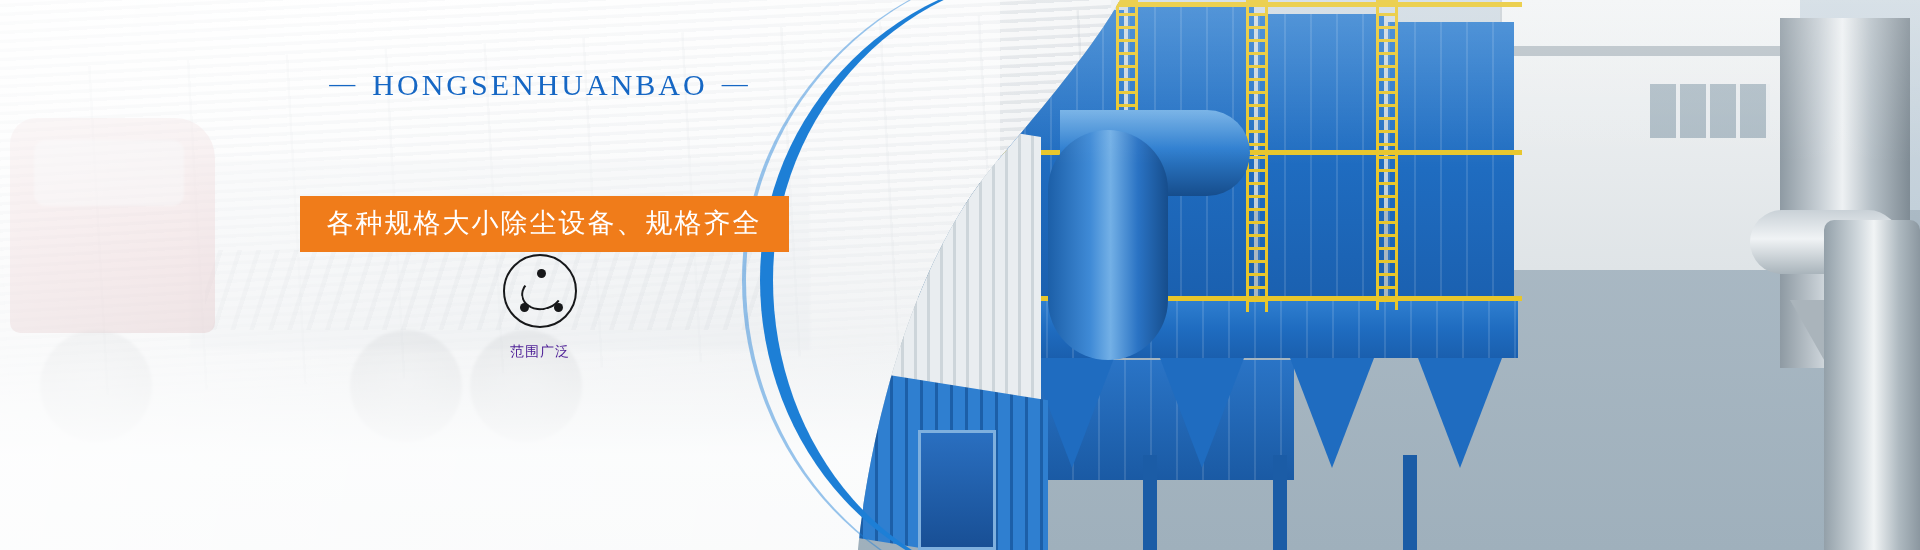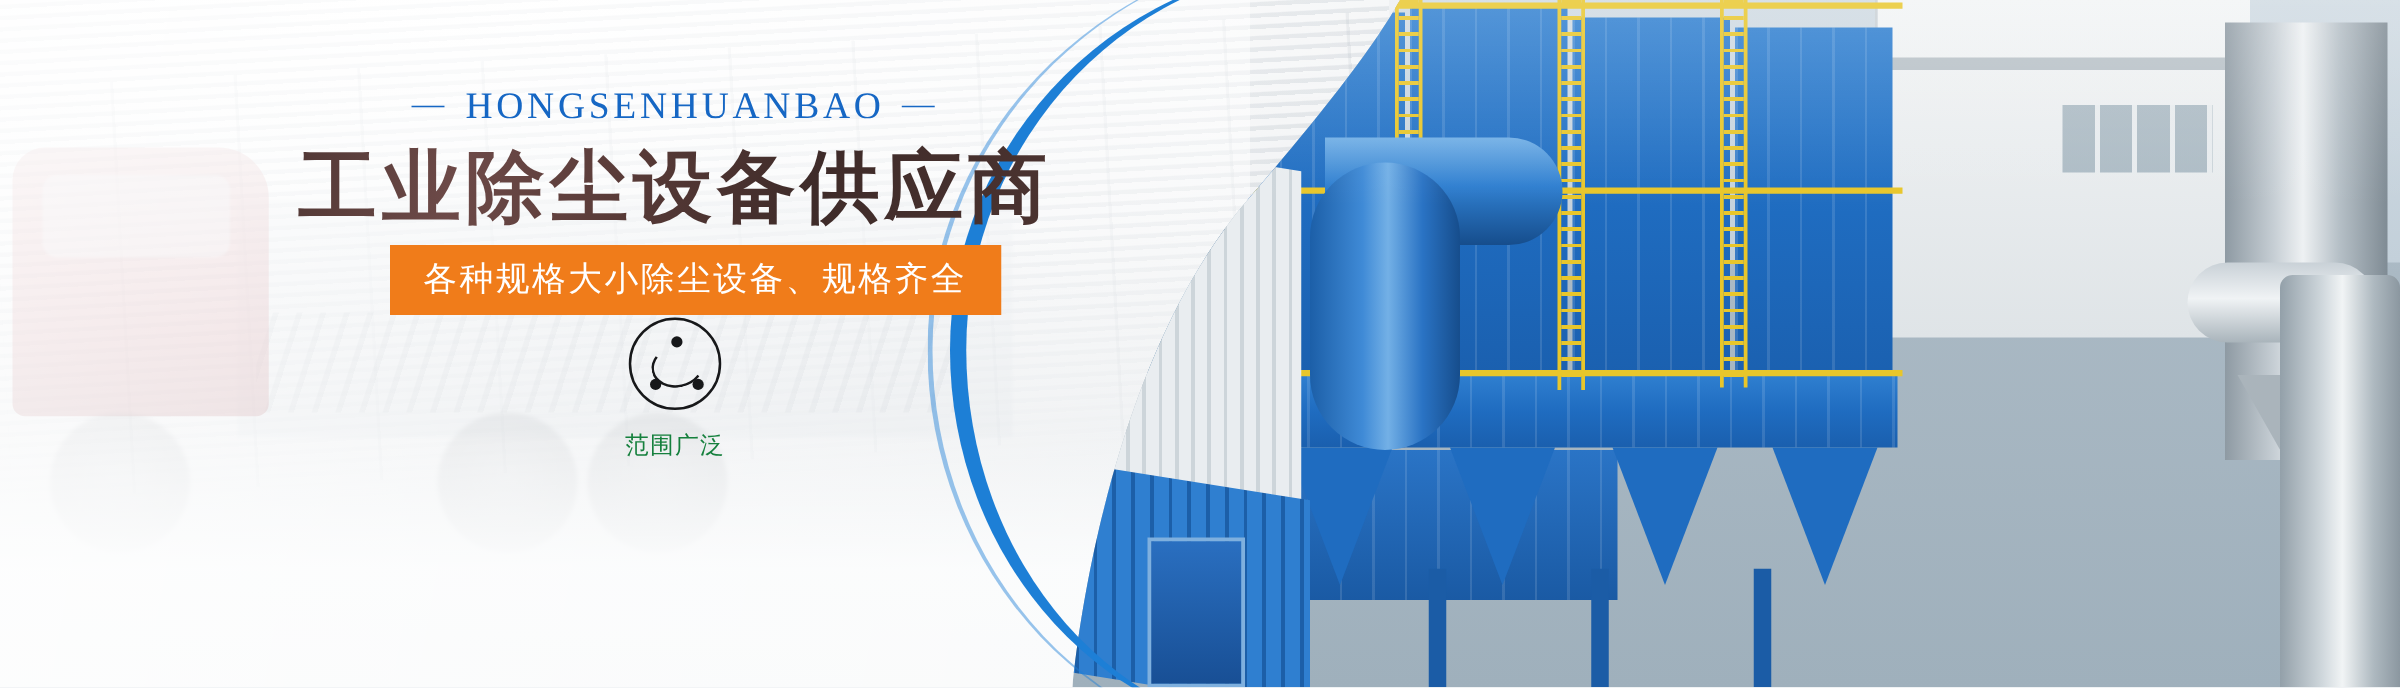--- a/index.html
+++ b/index.html
@@ -256,21 +256,21 @@
     white-space: nowrap;
     background: linear-gradient(105deg, #3a2a28 0%, #4a3330 18%, #6d4a48 34%, #593b38 46%, #3e2b29 60%, #4b3330 78%, #352523 100%);
     -webkit-background-clip: text;
     background-clip: text;
     color: transparent;
     -webkit-text-fill-color: transparent;
   }
 
   .tagline-wrap {
     position: absolute;
-    left: 16px; top: 196px; width: 1080px;
+    left: 4px; top: 196px; width: 1080px;
     text-align: center;
   }
   .tagline {
     display: inline-block;
     background: #f07c1a;
     color: #ffffff;
     font-size: 27px;
     letter-spacing: 2px;
     padding: 9px 27px 11px 27px;
     white-space: nowrap;
@@ -285,22 +285,22 @@
   }
   .feature { width: 88px; text-align: center; }
   .circle {
     width: 74px; height: 74px; margin: 0 auto;
     border: 2.5px solid #17181a;
     border-radius: 50%;
     position: relative;
   }
   .feature-label {
     margin-top: 15px;
-    font-size: 19px;
-    color: #15803d;
+    font-size: 14px;
+    color: #4c1d95;
     letter-spacing: 1px;
     white-space: nowrap;
   }
 
   
   .ic-range .dot { position:absolute; width:9px; height:9px; border-radius:50%; background:#17181a; }
   .ic-range .d-top  { left: 32px; top: 13px; }
   .ic-range .d-bl   { left: 15px; top: 47px; }
   .ic-range .d-br   { left: 49px; top: 47px; }
   .ic-range .arcline{ position:absolute; left: 16px; top: 20px; width: 42px; height: 34px;
@@ -402,21 +402,20 @@
 
   <div class="arc"></div>
   <div class="arc2"></div>
 
   <div class="content">
 
     <div class="eyebrow">
       <span class="dash">—</span><span>HONGSENHUANBAO</span><span class="dash">—</span>
     </div>
 
-    <div class="headline">工业除尘设备供应商</div>
 
     <div class="tagline-wrap">
       <span class="tagline">各种规格大小除尘设备、规格齐全</span>
     </div>
 
     <div class="features">
 
       <div class="feature">
         <div class="circle ic-range">
           <span class="arcline"></span>

